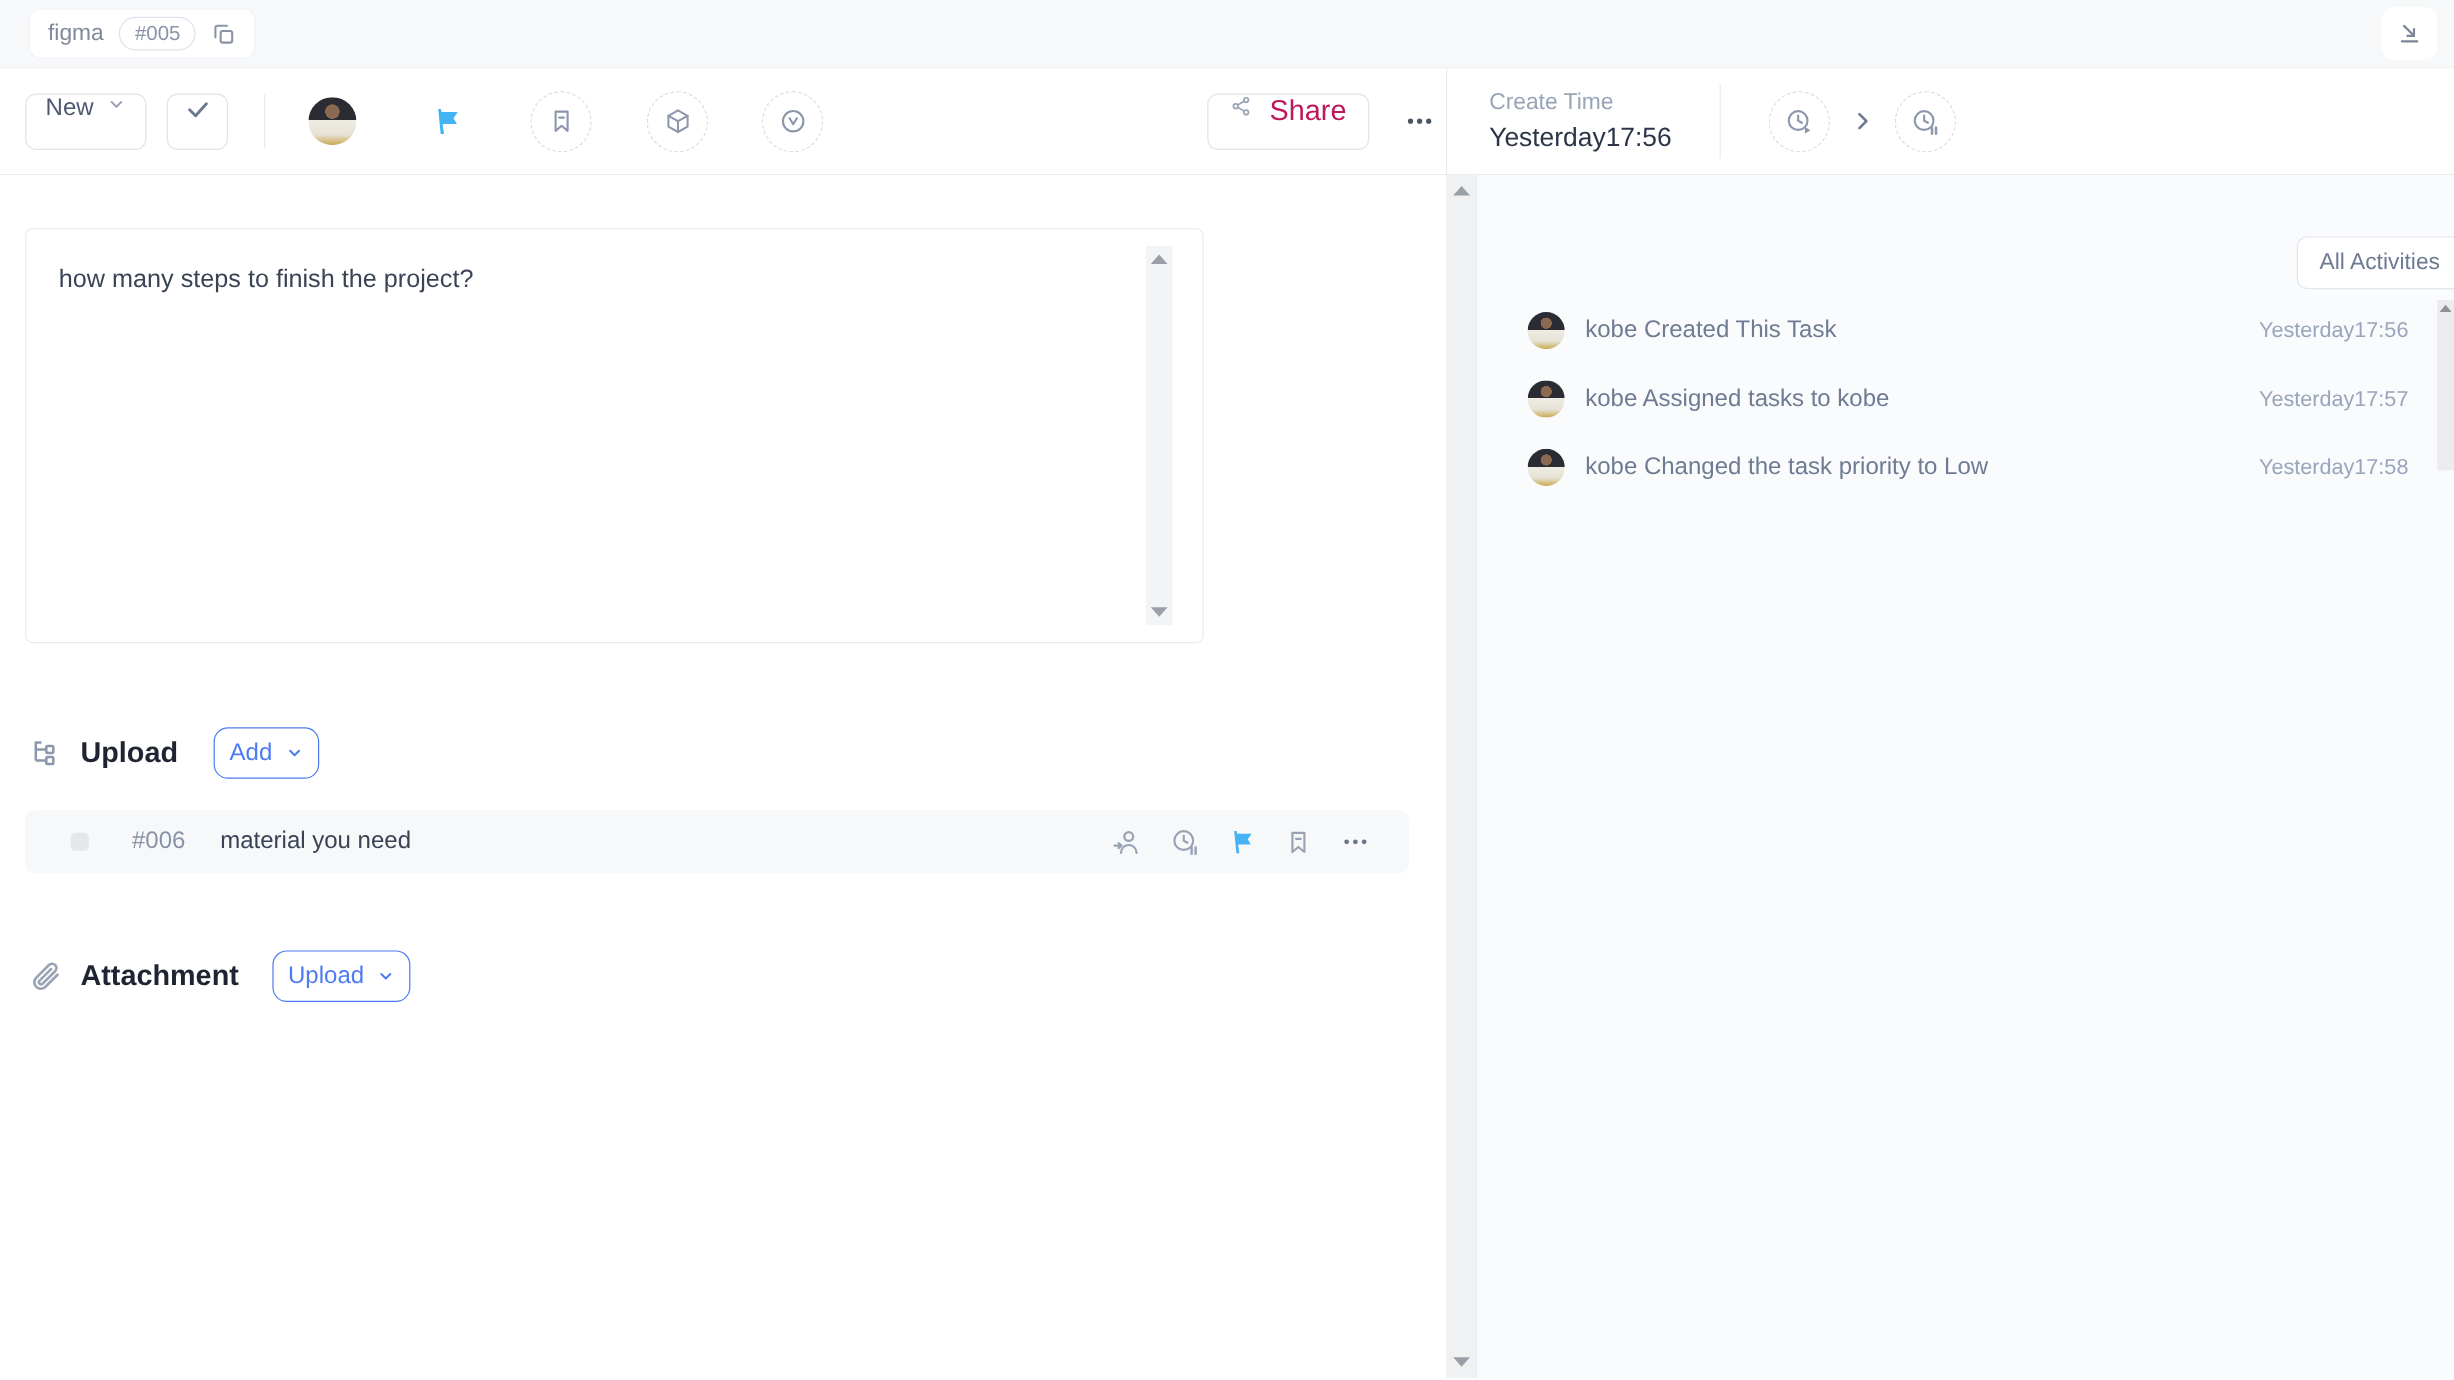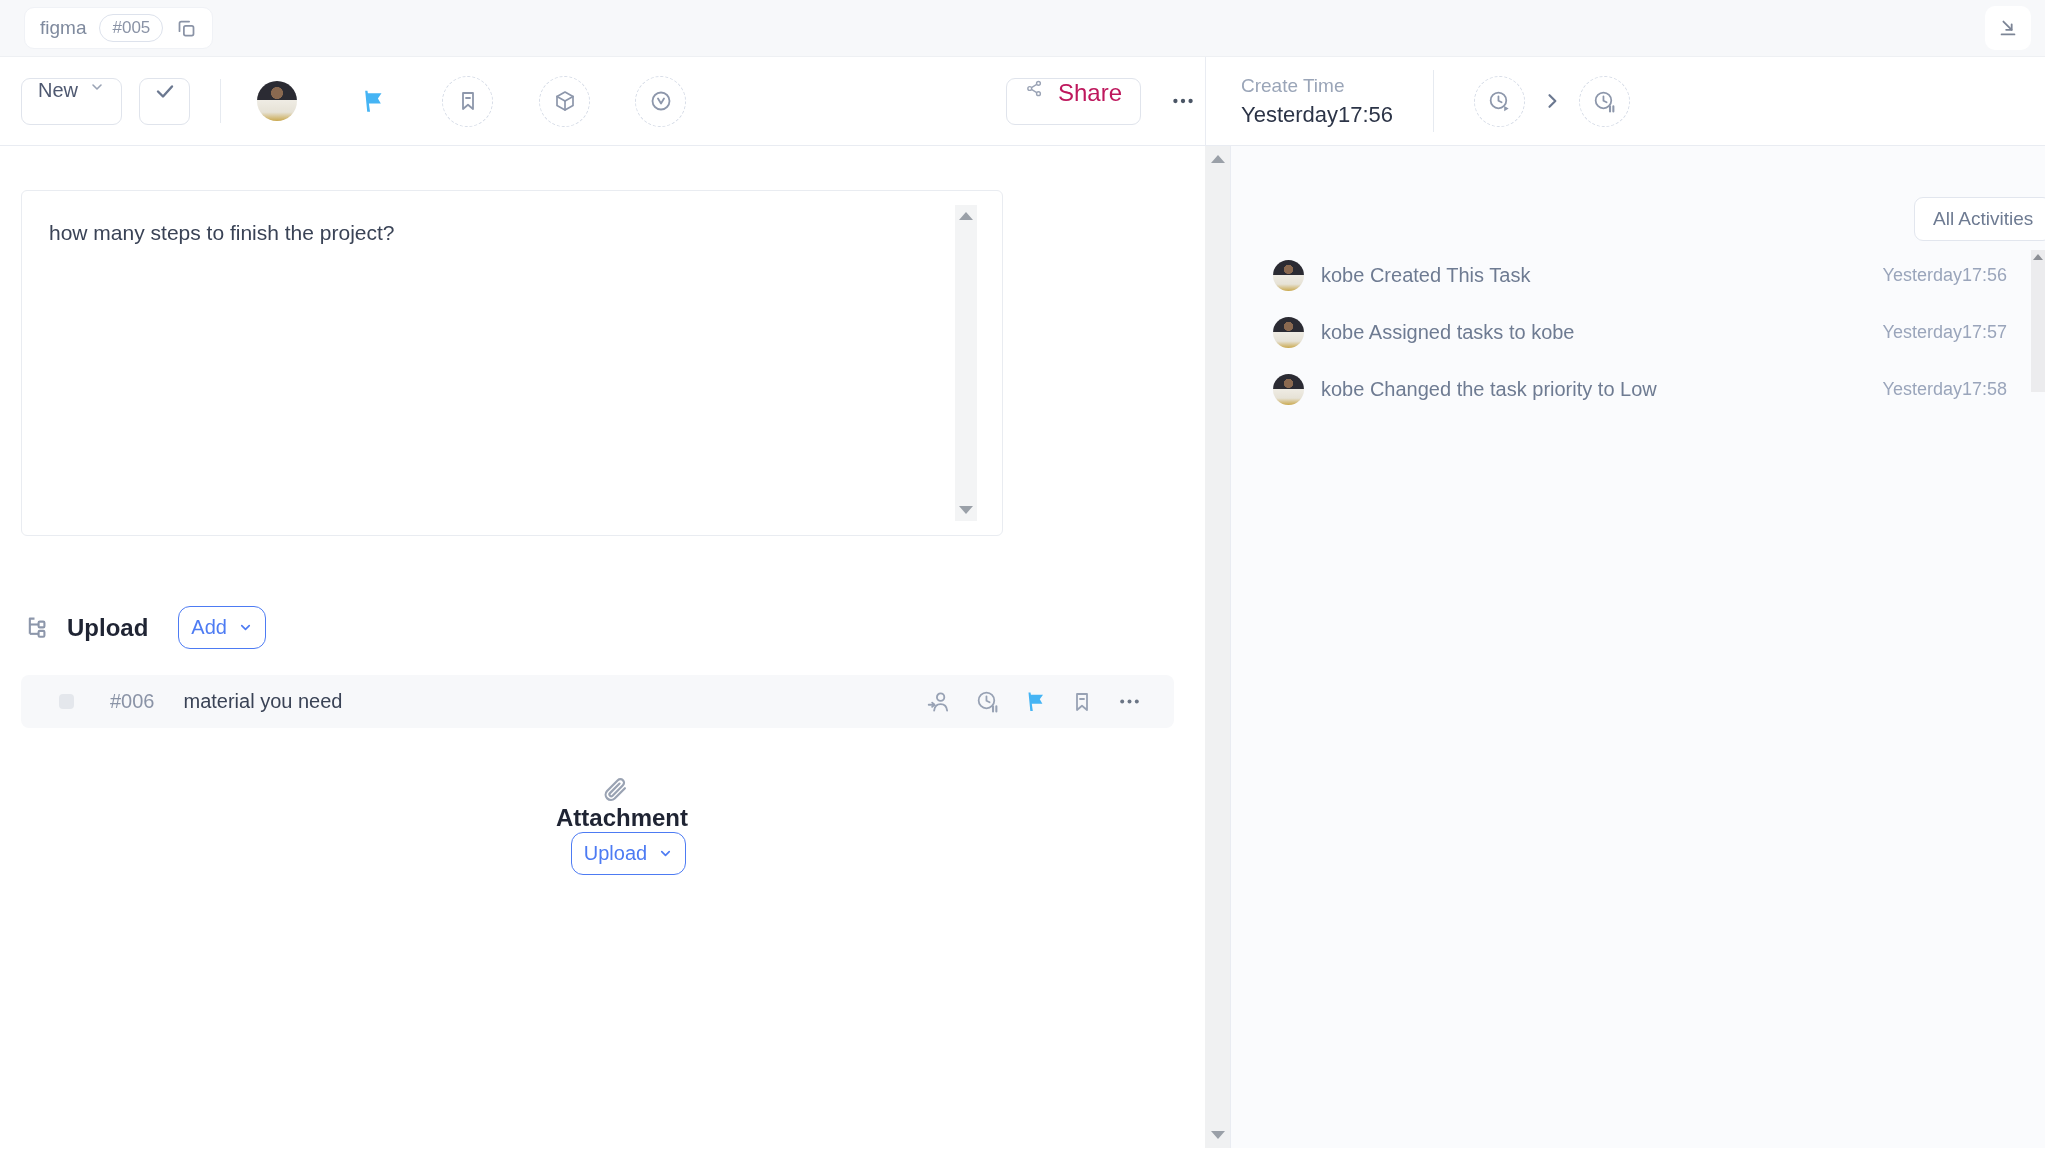--- a/index.html
+++ b/index.html
@@ -62,21 +62,21 @@
   .btn-blue { height:43px; border:1.5px solid #4d7bf3; color:#4d7bf3; border-radius:12px;
               padding:0 12px; font-size:20px; display:flex; align-items:center; gap:11px;
               background:#fff; cursor:pointer; }
   .add-btn { margin-left:30px; }
   .subtask-row { margin:26px 0 0 21px; width:1153px; height:53px; background:#f7f8fa;
                  border-radius:8px; display:flex; align-items:center; }
   .sub-square { width:15px; height:15px; background:#e4e7ec; border-radius:4px; margin-left:38px; }
   .sub-id { margin-left:36px; font-size:20px; color:#8a93a6; }
   .sub-title { margin-left:29px; font-size:20px; color:#3a4356; }
   .row-icons { display:flex; align-items:center; gap:23px; margin-right:32px; }
-  .attach-header { margin-top:48px;flex-direction:column; }
+  .attach-header { margin-top:64px; }
   .upload-btn { margin-left:28px; }
 
   
   .page-scroll { width:25px; background:#f0f1f2; position:relative;
                  display:flex; flex-direction:column; justify-content:space-between;
                  align-items:center; padding:9px 0; }
 
   
   .panel { flex:1; background:#fafbfd; border-left:1px solid #e9ecf2; position:relative; }
   .filter-btn { position:absolute; top:51px; left:683px; height:44px; background:#fff;

